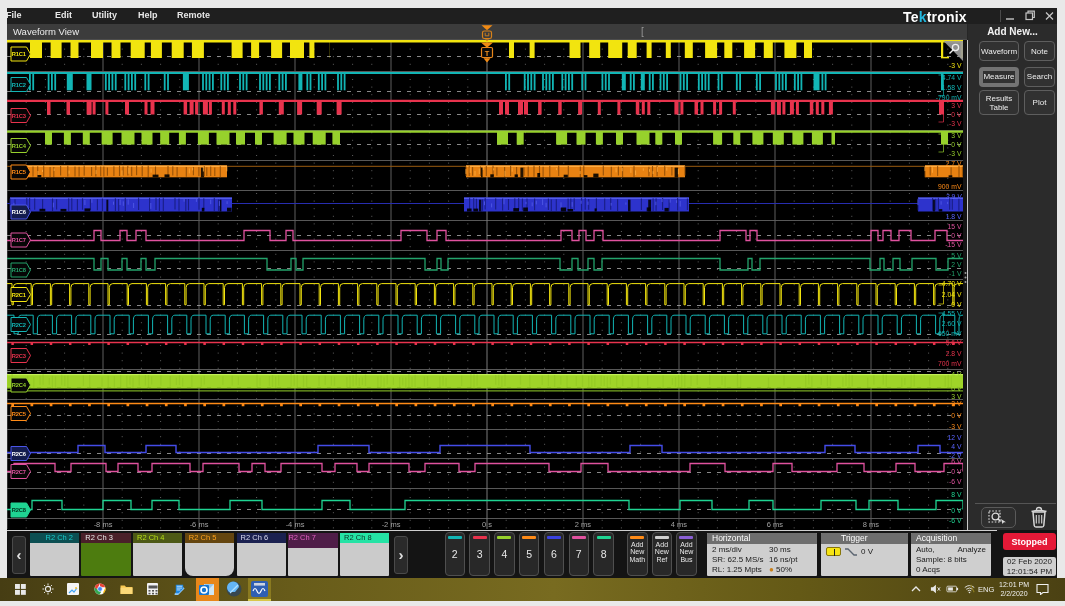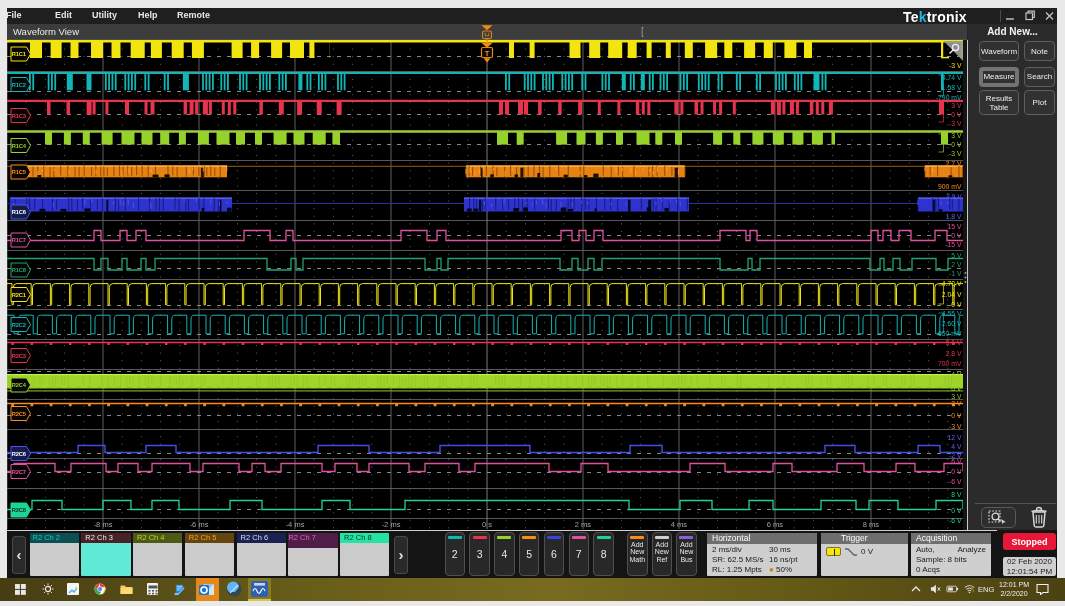--- a/index.html
+++ b/index.html
@@ -524,29 +524,29 @@
       <polygon points="483.5,58.2 490.5,58.2 487,62.5" fill="#f08a14"></polygon>
       <polygon points="943.5,41 963,41 963,61" fill="#9a9a9a" opacity="0.92"></polygon>
       <circle cx="955.5" cy="47.5" r="3.1" fill="none" stroke="#efefef" stroke-width="1.3"></circle>
       <line x1="953.3" y1="49.8" x2="949.5" y2="53.5" stroke="#efefef" stroke-width="1.4" stroke-linecap="butt"></line>
     </svg>
     <div class="abs" style="left:7px;top:530px;width:1050px;height:48px;background:#141414"></div>
     <div class="abs" style="left:7px;top:530px;width:990px;height:1px;background:#cfcfcf"></div>
     <div style="position:absolute;background:#2a2a2a;border:1px solid #4a4a4a;border-radius:3px;color:#e0e0e0;display:flex;align-items:center;justify-content:center;font-size:15px;font-weight:bold;left:12px;top:535.5px;width:14px;height:38px">‹</div>
     <div style="position:absolute;background:#2a2a2a;border:1px solid #4a4a4a;border-radius:3px;color:#e0e0e0;display:flex;align-items:center;justify-content:center;font-size:15px;font-weight:bold;left:394px;top:535.5px;width:14px;height:38px">›</div>
     <div class="abs" style="left:29.5px;top:533px;width:49.4px;height:43px;background:#cbcbcb;border-radius:1px">
-      <div style="height:9.5px;background:#0c4f52;color:#19c8c8;font-size:7.5px;padding-left:3px;line-height:9.5px">R2 Ch 2</div>
-    </div>
-    <div class="abs" style="left:81.3px;top:533px;width:49.4px;height:43px;background:#5eead4;border-radius:1px">
+      <div style="height:9.5px;background:#0c4f52;color:#19c8c8;font-size:7.5px;padding-left:16px;line-height:9.5px">R2 Ch 2</div>
+    </div>
+    <div class="abs" style="left:81.3px;top:533px;width:49.4px;height:43px;background:#4d7c0f;border-radius:1px">
       <div style="height:9.5px;background:#4a2029;color:#e8e8e8;font-size:7.5px;padding-left:4px;line-height:9.5px">R2 Ch 3</div>
     </div>
     <div class="abs" style="left:133.0px;top:533px;width:49.4px;height:43px;background:#cbcbcb;border-radius:1px">
       <div style="height:9.5px;background:#4d5916;color:#b7df18;font-size:7.5px;padding-left:4px;line-height:9.5px">R2 Ch 4</div>
     </div>
-    <div class="abs" style="left:184.8px;top:533px;width:49.4px;height:43px;background:#cbcbcb;border-radius:1px">
+    <div class="abs" style="left:184.8px;top:533px;width:49.4px;height:43px;background:#cbcbcb;border-radius:8px">
       <div style="height:9.5px;background:#64450f;color:#ffa21b;font-size:7.5px;padding-left:4px;line-height:9.5px">R2 Ch 5</div>
     </div>
     <div class="abs" style="left:236.6px;top:533px;width:49.4px;height:43px;background:#cbcbcb;border-radius:1px">
       <div style="height:9.5px;background:#1b2150;color:#dadaf0;font-size:7.5px;padding-left:4px;line-height:9.5px">R2 Ch 6</div>
     </div>
     <div class="abs" style="left:288.4px;top:533px;width:49.4px;height:43px;background:#cbcbcb;border-radius:1px">
       <div style="height:15px;background:#4f1d48;color:#e060c0;font-size:7.5px;line-height:9.5px">R2 Ch 7</div>
     </div>
     <div class="abs" style="left:340.1px;top:533px;width:49.4px;height:43px;background:#cbcbcb;border-radius:1px">
       <div style="height:9.5px;background:#25e3a5;color:#0c3528;font-size:7.5px;padding-left:4px;line-height:9.5px">R2 Ch 8</div>

